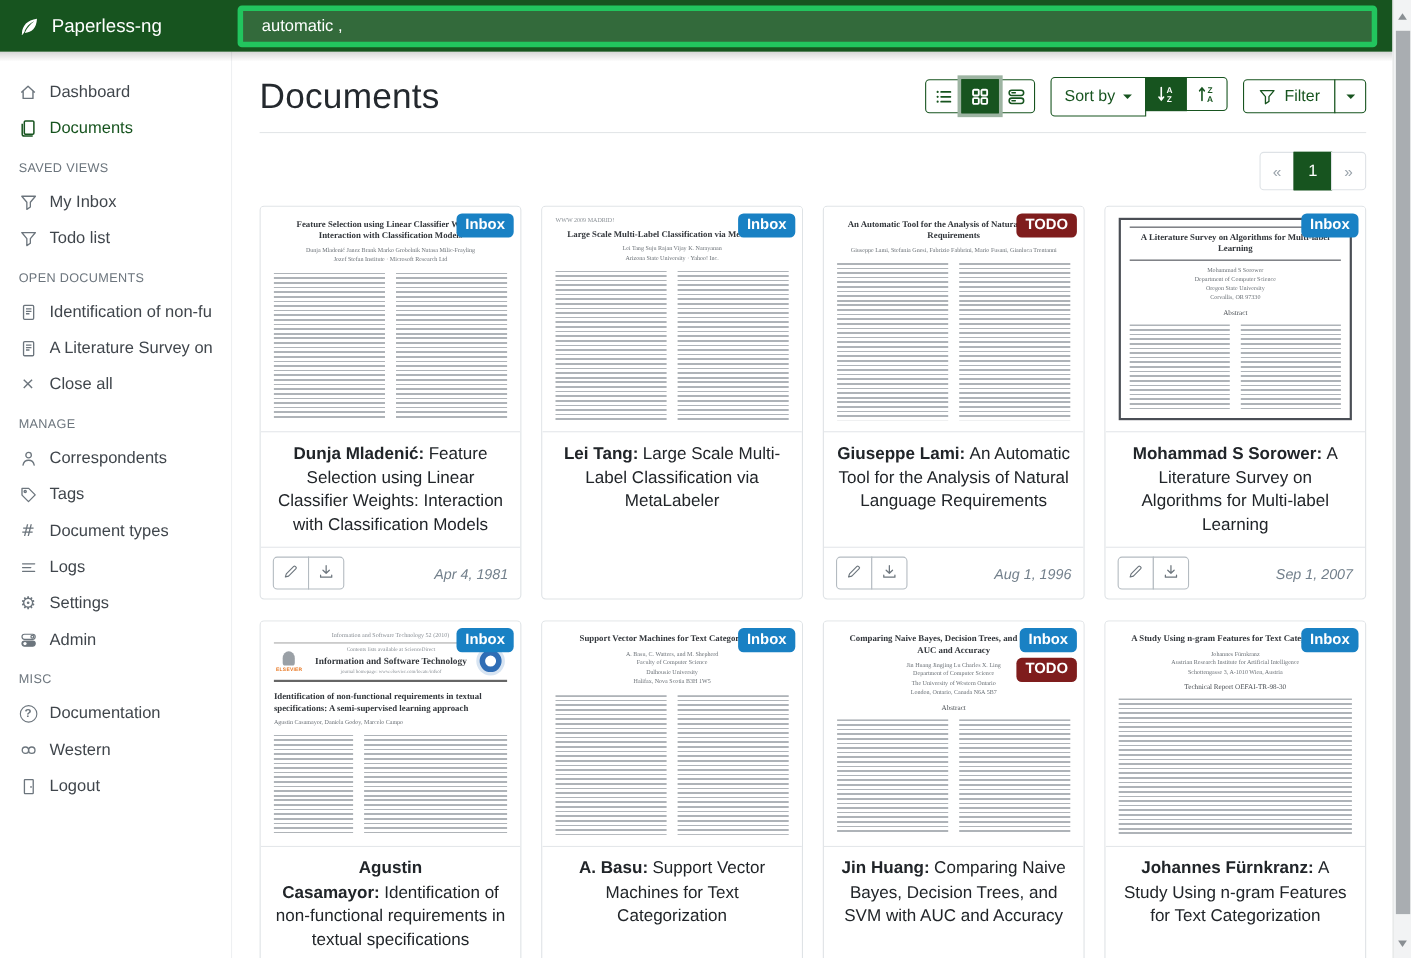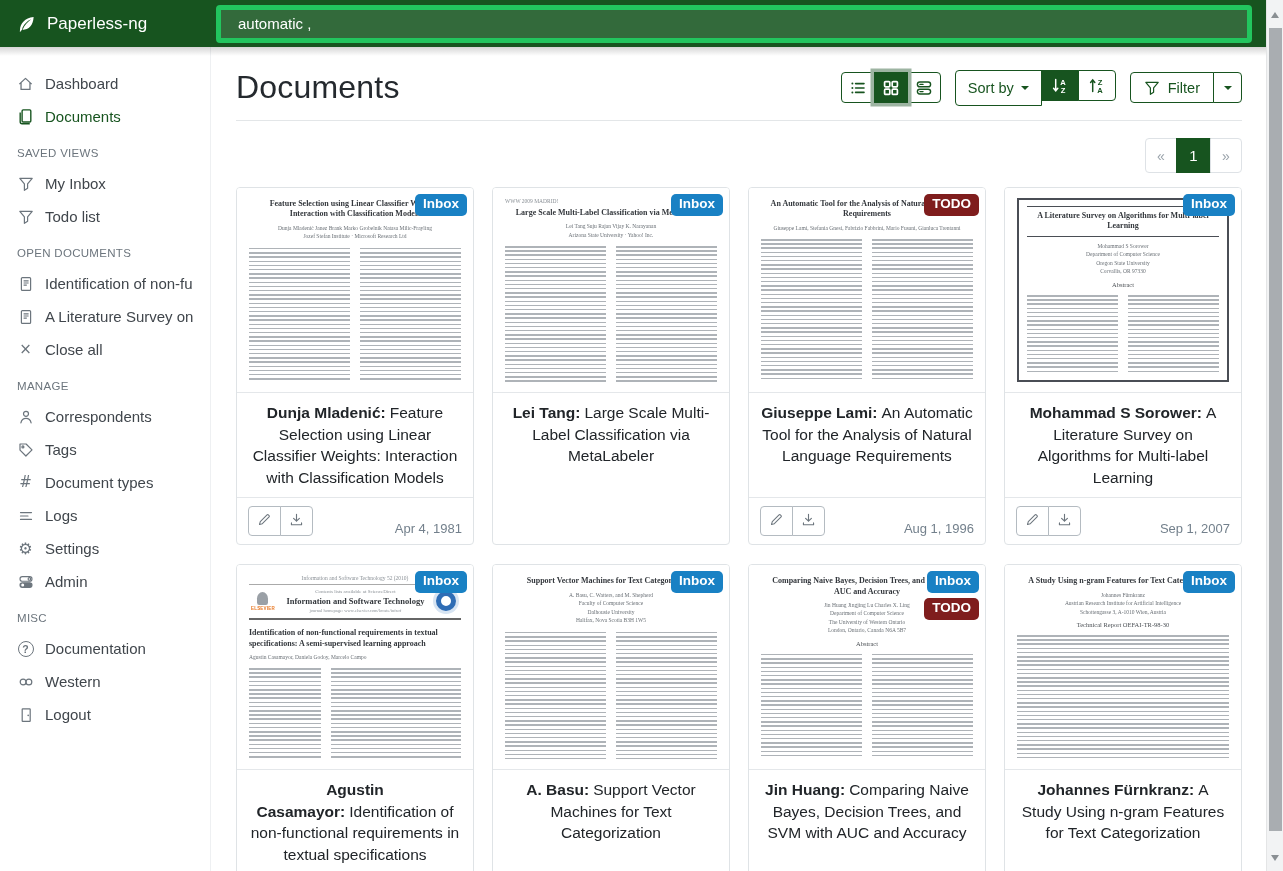--- a/index.html
+++ b/index.html
@@ -80,21 +80,21 @@
   .els-logo { display:flex; flex-direction:column; align-items:center; gap:1px; }
   .els-logo b { font-size:4.5px; color:#e87722; letter-spacing:.2px; font-family:"Liberation Sans",sans-serif; }
   .els-mid { flex:1; text-align:center; }
   .els-note { font-size:5px; color:#8a9096; margin-bottom:2px; }
   .els-journal { font-size:8.5px; font-weight:700; color:#34383d; }
   .els-home { font-size:4.5px; color:#8a9096; margin-top:2px; }
   .els-circle { width:20px; height:20px; border-radius:50%; border:5px solid #2f6db5; background:#fff; box-shadow:0 0 0 3px #d7e4f2; margin-right:3px; }
 
   .card-body { flex:1; min-height:88px; padding:9px 11px; font-size:15.5px; line-height:1.39; color:#212529; cursor:pointer;text-align:center; }
   .card-author { font-weight:700; margin-right:4px; }
-  .card-footer { border-top:1px solid #e4e7ea; padding:8px 11px; display:flex; align-items:flex-end; justify-content:space-between; }
+  .card-footer { border-top:1px solid #e4e7ea; padding:8px 11px; display:flex; align-items:center; justify-content:space-between;font-style:italic; }
   .mini-group { display:flex; }
   .mini-btn { width:33px; height:30px; background:#fff; border:1px solid #b4bbc1; color:#6c757d; display:flex; align-items:center; justify-content:center; cursor:pointer; }
   .mini-btn + .mini-btn { margin-left:-1px; }
   .mini-btn:first-child { border-radius:4px 0 0 4px; }
   .mini-btn:last-child { border-radius:0 4px 4px 0; }
   .card-date { font-size:13px; color:#73808c; }
 </style>
 </head>
 <body>
 

